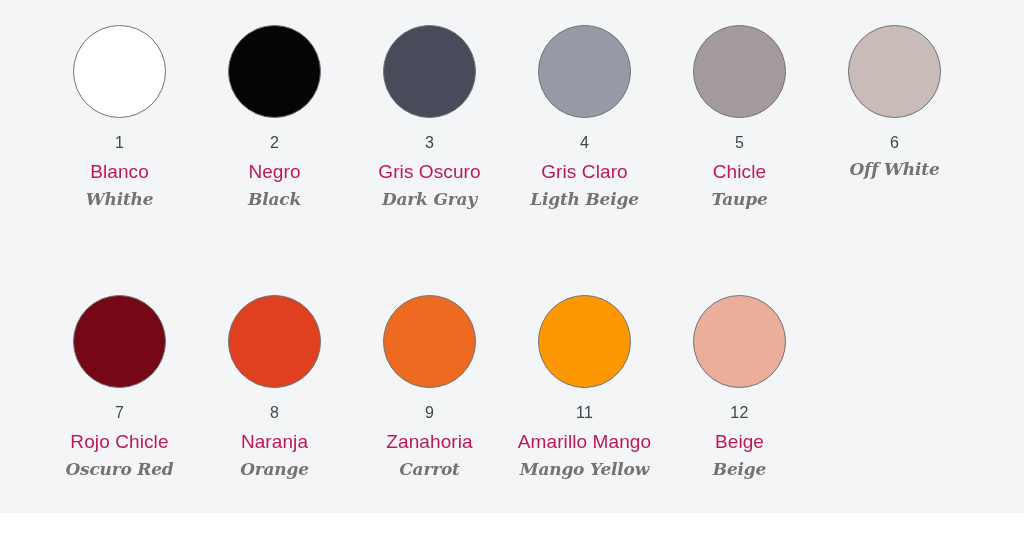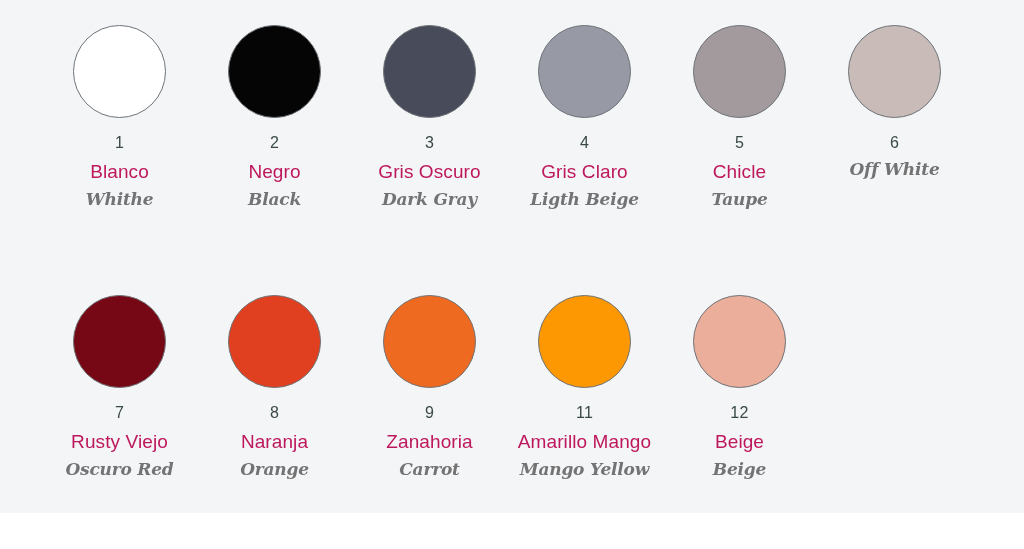--- a/index.html
+++ b/index.html
@@ -137,21 +137,21 @@
       <div class="swatch-name-en">Off White</div>
     </div>
   </div>
 
   <div class="swatch-row" id="swatch-row-2">
     <div class="swatch-grid-pad"></div>
 
     <div class="swatch-cell">
       <div class="swatch-circle" style="background: rgb(118, 8, 21);"></div>
       <div class="swatch-index">7</div>
-      <div class="swatch-name-es">Rusty Viejo</div>
+      <div class="swatch-name-es">Rojo Chicle</div>
       <div class="swatch-name-en">Oscuro Red</div>
     </div>
 
     <div class="swatch-cell">
       <div class="swatch-circle" style="background: rgb(224, 64, 32);"></div>
       <div class="swatch-index">8</div>
       <div class="swatch-name-es">Naranja</div>
       <div class="swatch-name-en">Orange</div>
     </div>
 

